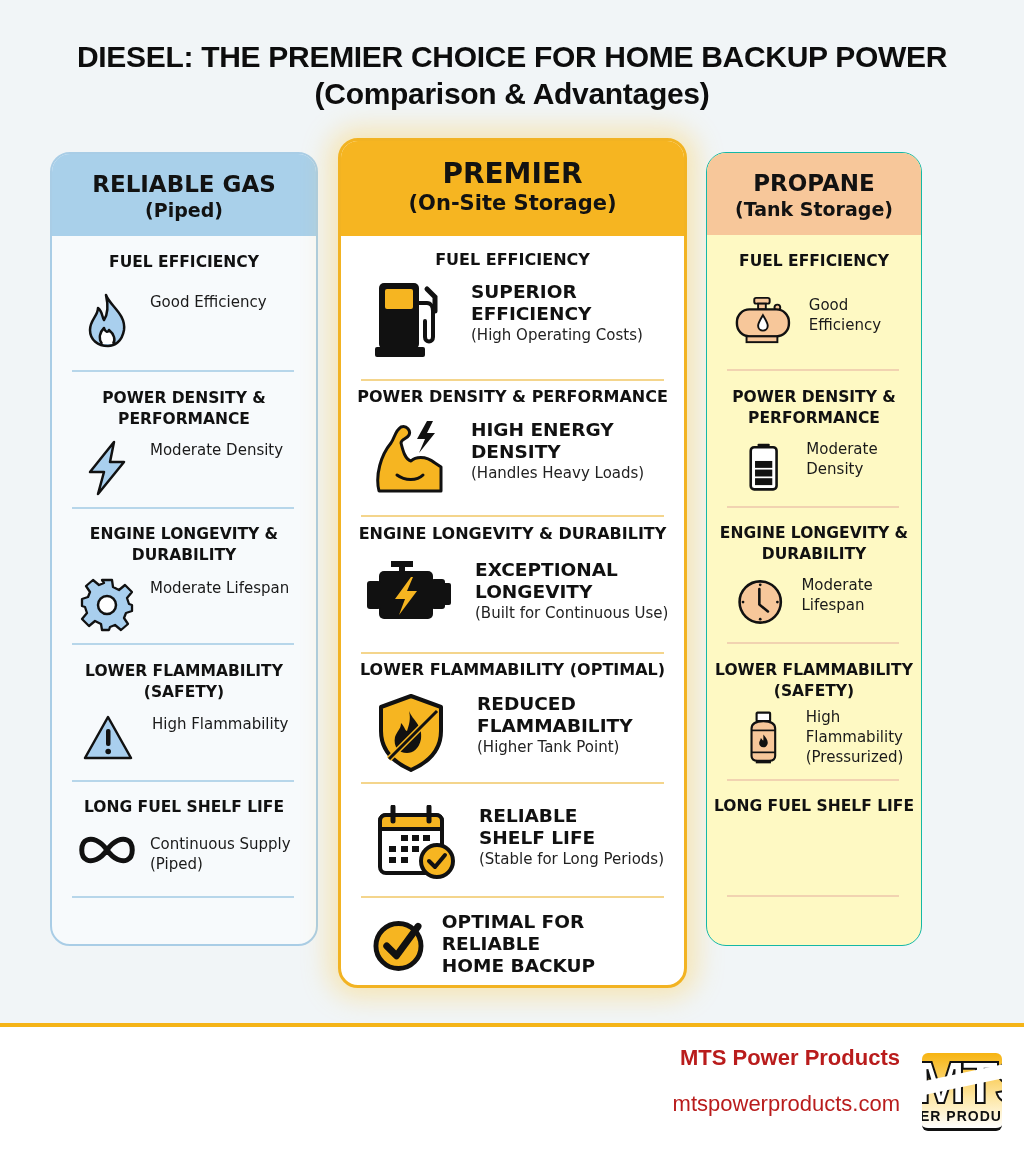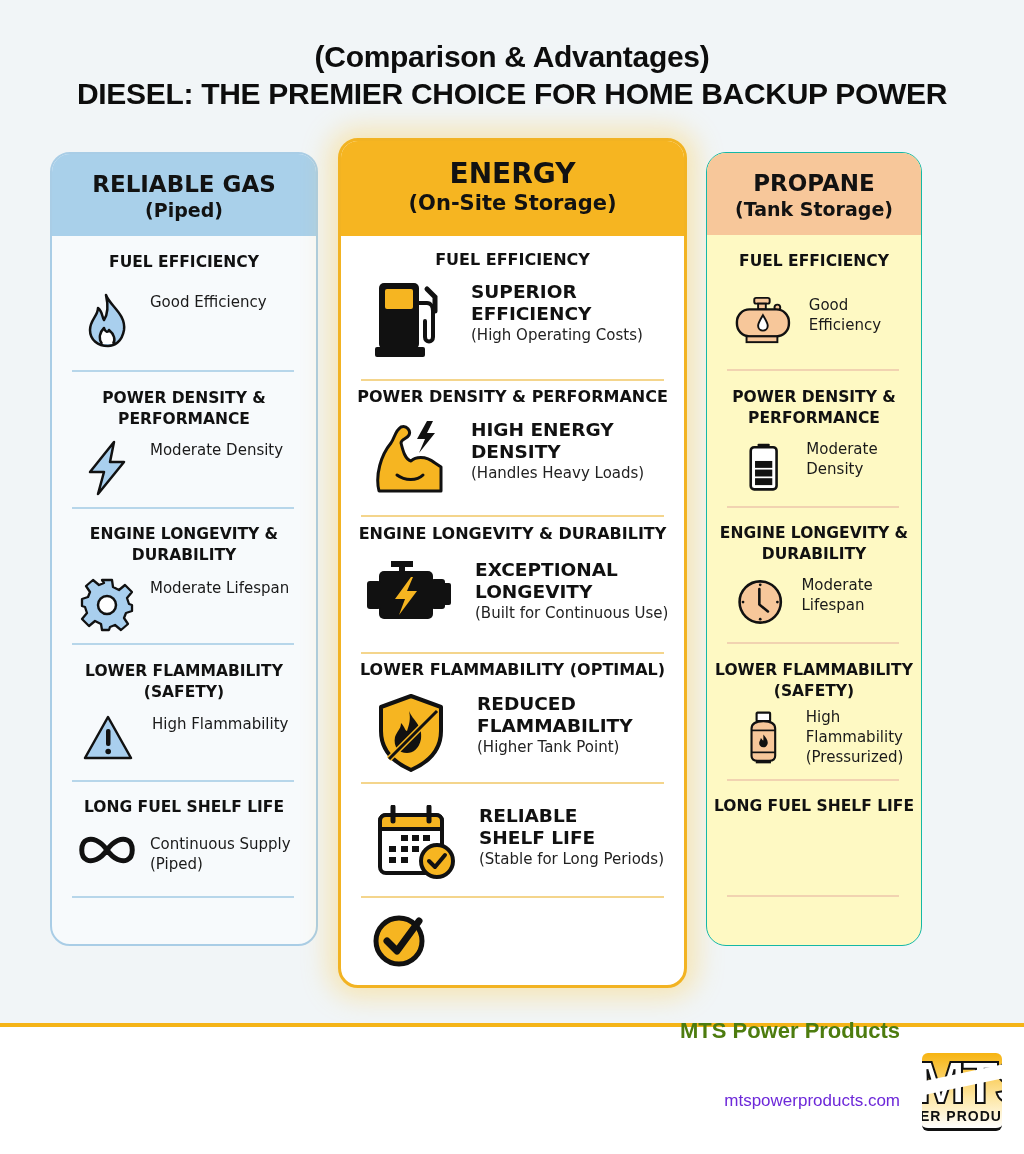--- a/index.html
+++ b/index.html
@@ -42,38 +42,38 @@
   .di .row .val .sub { display: block; font-size: 15px; line-height: 20px; color: #222; }
   .divider { position: absolute; height: 2px; }
   .ng .divider { background: #b7d6ea; left: 20px; right: 22px; }
   .pr .divider { background: #f1d3b1; left: 20px; right: 22px; }
   .di .divider { background: #f4d58c; left: 20px; right: 20px; }
   .final { position: absolute; left: 32px; top: 770px; display: flex; align-items: center; }
   .final .txt { font-weight: bold; font-size: 18.5px; line-height: 22px; margin-left: 14px; color: #111; }
 
   .footer-line { position: absolute; left: 0; top: 1023px; width: 1024px; height: 4px; background: #f5b417; }
   .footer-bg { position: absolute; left: 0; top: 1027px; width: 1024px; height: 127px; background: #ffffff; }
-  .brand-name { position: absolute; right: 124px; top: 1018px; font-family: "Liberation Sans", sans-serif;
-    font-weight: bold; font-size: 22px; color: #4d7c0f; }
+  .brand-name { position: absolute; right: 124px; top: 1045px; font-family: "Liberation Sans", sans-serif;
+    font-weight: bold; font-size: 22px; color: #b91c1c; }
   .brand-url { position: absolute; right: 124px; top: 1091px; font-family: "Liberation Sans", sans-serif;
-    font-size: 17px; color: #6d28d9; text-align: center; }
+    font-size: 22px; color: #b91c1c; text-align: center; }
   .logo { position: absolute; left: 922px; top: 1053px; width: 80px; height: 78px; border-radius: 6px; overflow: hidden;
     background: linear-gradient(#f7b411, #fde7a6 60%, #fff 100%); border-bottom: 3px solid #111; }
   .logo .letters { position: absolute; left: -6px; top: 0px; font-family: "Liberation Sans", sans-serif; font-weight: bold;
     font-size: 60px; line-height: 60px; color: #fff; -webkit-text-stroke: 2px #111; letter-spacing: -4px; }
   .logo .bolt { position: absolute; left: 0; top: 20px; width: 80px; height: 14px; background: #fff; transform: skewY(-12deg); }
   .logo .sub { position: absolute; left: -2px; bottom: 4px; font-family: "Liberation Sans", sans-serif; font-weight: bold;
     font-size: 14px; color: #111; letter-spacing: 1px; white-space: nowrap; }
 </style>
 </head>
 <body>
 
 <div class="title">
+  <div>DIESEL: THE PREMIER CHOICE FOR HOME BACKUP POWER</div>
   <div>(Comparison &amp; Advantages)</div>
-  <div>DIESEL: THE PREMIER CHOICE FOR HOME BACKUP POWER</div>
 </div>
 
 <div class="card ng">
   <div class="card-head">
     <div class="h1">RELIABLE GAS</div>
     <div class="h2">(Piped)</div>
   </div>
 
   <div class="sec" style="top:98px">
     <div class="label">FUEL EFFICIENCY</div>
@@ -138,21 +138,21 @@
     <span class="val" style="margin-left:12px">
       <span style="display:block">Continuous Supply</span>
       <span style="display:block">(Piped)</span>
     </span>
   </div>
   <div class="divider" style="top:742px"></div>
 </div>
 
 <div class="card di">
   <div class="card-head">
-    <div class="h1">ENERGY</div>
+    <div class="h1">PREMIER</div>
     <div class="h2">(On-Site Storage)</div>
   </div>
 
   <div class="sec" style="top:108px">
     <div class="label">FUEL EFFICIENCY</div>
   </div>
   <div class="row" style="left:34px;top:140px">
     <svg width="66" height="78" viewBox="0 0 66 78">
       <rect x="4" y="2" width="40" height="66" rx="5" fill="#111"></rect>
       <rect x="10" y="8" width="28" height="20" rx="2" fill="#f6b521"></rect>
@@ -247,20 +247,24 @@
       <span class="sub">(Stable for Long Periods)</span>
     </span>
   </div>
   <div class="divider" style="top:755px"></div>
 
   <div class="final">
     <svg width="56" height="56" viewBox="0 0 56 56">
       <circle cx="26" cy="30" r="23" fill="#f6b521" stroke="#111" stroke-width="5"></circle>
       <path d="M14 30 L24 40 L46 10" fill="none" stroke="#111" stroke-width="7" stroke-linecap="round" stroke-linejoin="round"></path>
     </svg>
+    <div class="txt">
+      <div>OPTIMAL FOR RELIABLE</div>
+      <div>HOME BACKUP</div>
+    </div>
   </div>
 </div>
 
 <div class="card pr">
   <div class="card-head">
     <div class="h1">PROPANE</div>
     <div class="h2">(Tank Storage)</div>
   </div>
 
   <div class="sec" style="top:98px">

